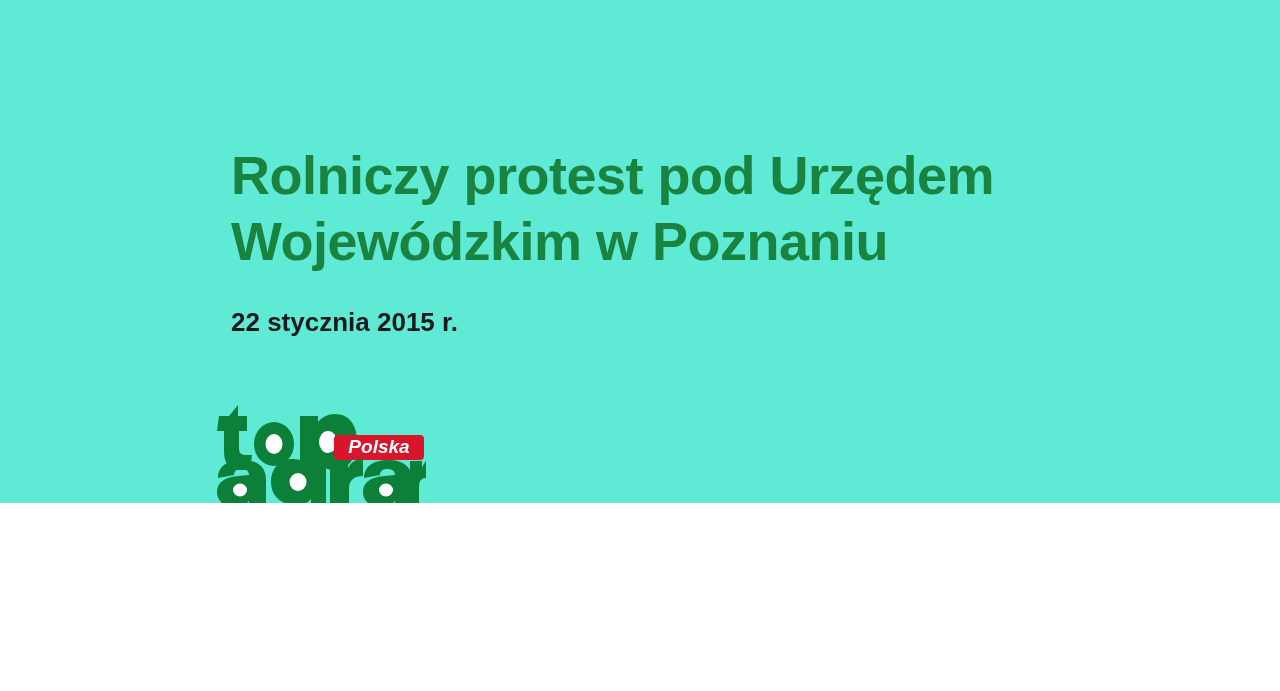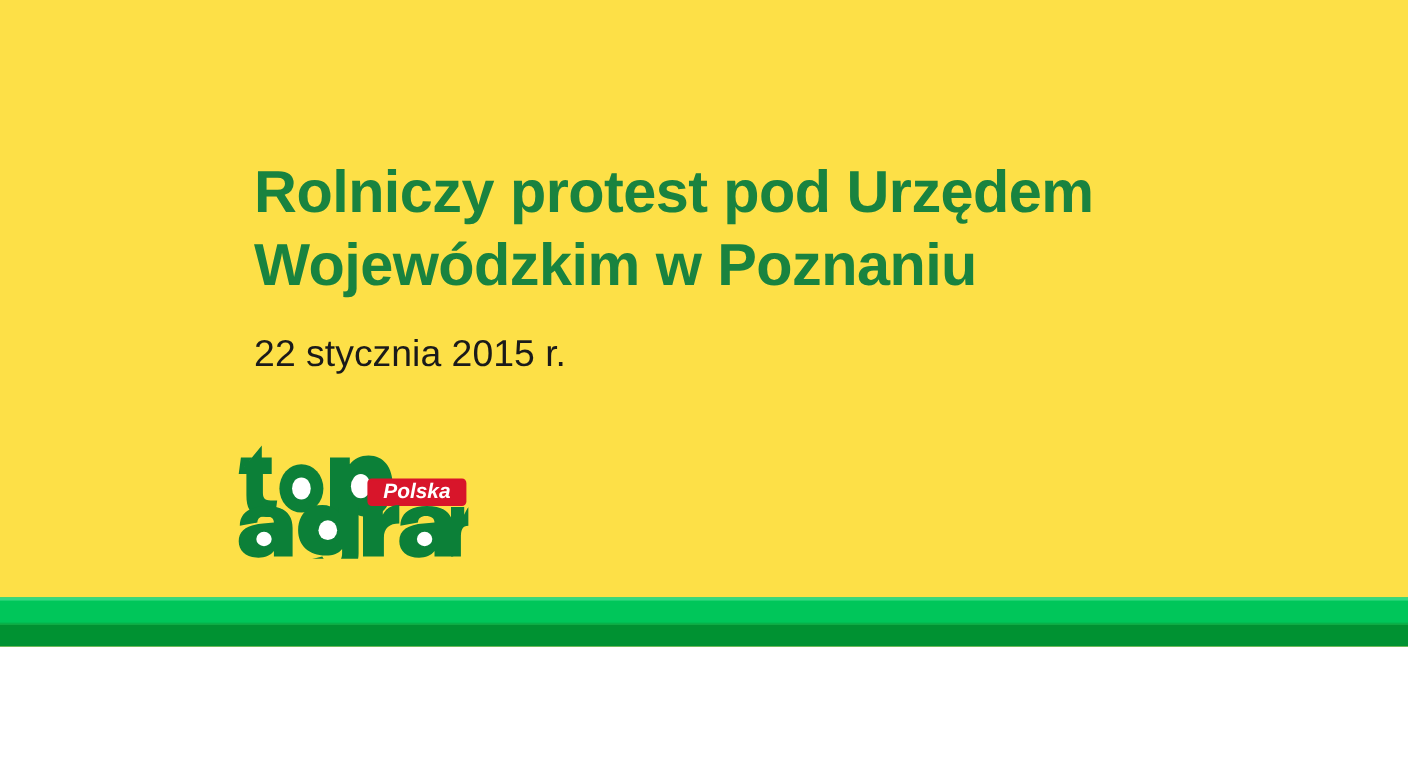--- a/index.html
+++ b/index.html
@@ -9,22 +9,22 @@
     background: #ffffff;
   }
 
   body {
     font-family: "Liberation Sans", sans-serif;
   }
 
   #slide {
     position: relative;
     width: 1280px;
-    height: 588px;
-    background: #fde047;
+    height: 503px;
+    background: #5eead4;
     overflow: hidden;
   }
 
   
   .content {
     position: absolute;
     left: 231px;
     top: 142px;
     width: 900px;
   }
@@ -36,22 +36,22 @@
     line-height: 66px;
     letter-spacing: -0.5px;
     color: #19833f;
     margin: 0;
     max-width: 830px;
     white-space: normal;
   }
 
   .slide-subtitle {
     font-family: "Liberation Sans", sans-serif;
-    font-weight: normal;
-    font-size: 34px;
+    font-weight: bold;
+    font-size: 26px;
     line-height: 38px;
     letter-spacing: 0px;
     color: #1a1a1a;
     margin: 0;
     padding-top: 29px;
   }
 
   
   .logo {
     position: absolute;

